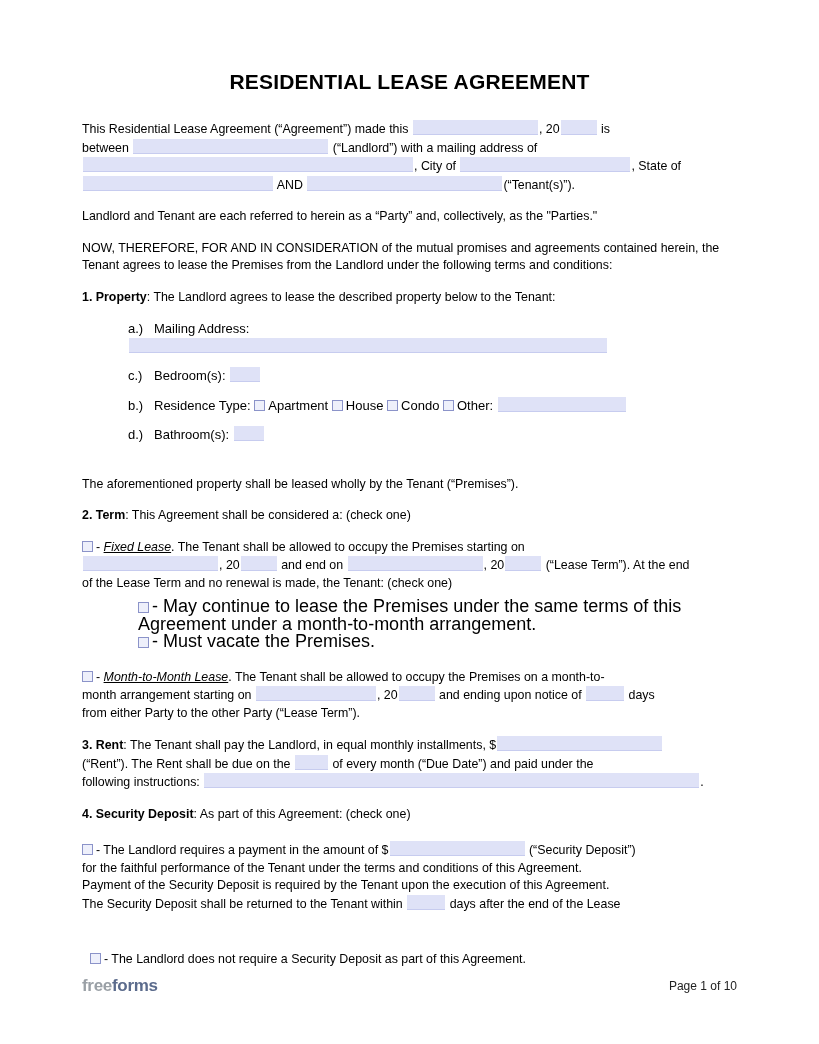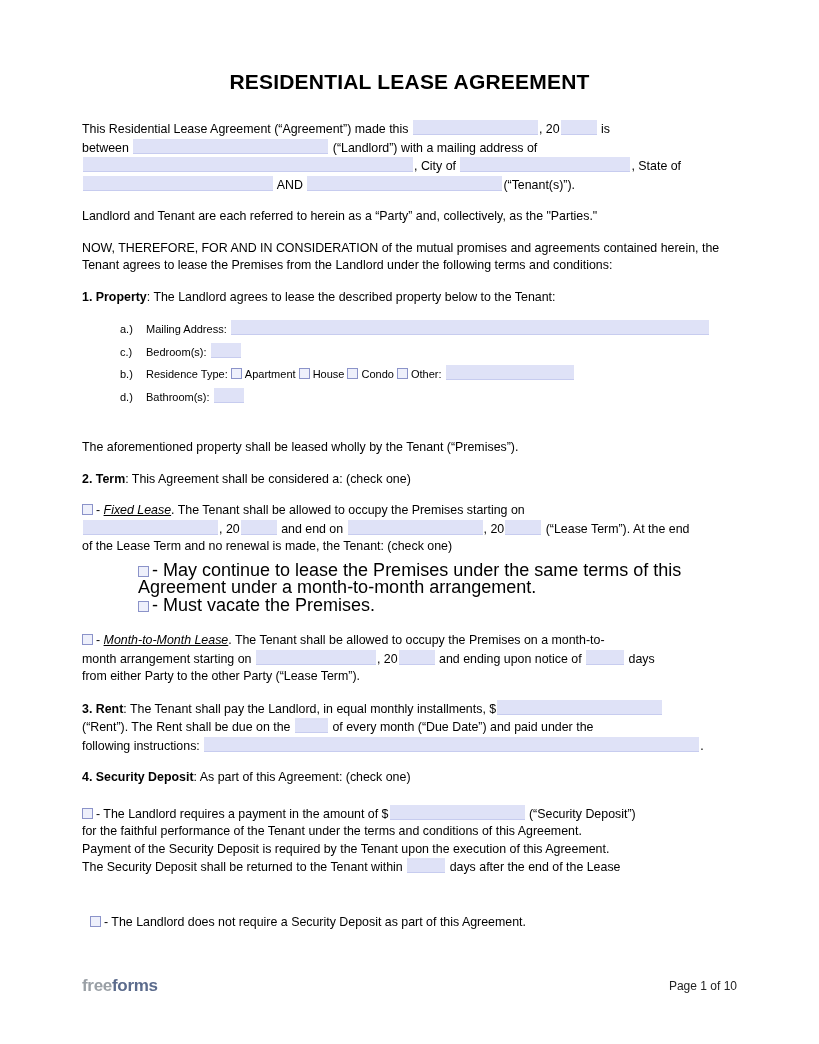--- a/index.html
+++ b/index.html
@@ -60,23 +60,23 @@
   .f-days   { width: 38px; }
   .f-due    { width: 33px; }
   .f-notice { width: 38px; }
   .f-start  { width: 135px; }
   .f-end    { width: 135px; }
   .f-mtm    { width: 120px; }
 
   .sec-head { font-weight: bold; }
   .indent { margin-left: 34px; }
   .sub-row {
-    font-size: 11px;
+    font-size: 13px;
     line-height: 17.5px;
-    margin: 4px;
+    margin: 12px;
   }
   .sub-label {
     display: inline-block;
     width: 26px;
   }
   .cb {
     display: inline-block;
     width: 9px;
     height: 9px;
     border: 1px solid #8b93c9;
@@ -157,21 +157,21 @@
       <span class="fill f-other"></span>
     </div>
     <div class="sub-row">
       <span class="sub-label">d.)</span><span>Bathroom(s):</span>
       <span class="fill f-small"></span>
     </div>
   </div>
 
   <div class="spacer-sm"></div>
 
-  <p class="blk" style="margin-top:23px;">The aforementioned property shall be leased wholly by the Tenant (“Premises”).</p>
+  <p class="blk" style="margin-top:14px;">The aforementioned property shall be leased wholly by the Tenant (“Premises”).</p>
 
   <p class="blk">
     <span class="sec-head">2. Term</span><span>: This Agreement shall be considered a: (check one)</span>
   </p>
 
   <p class="blk blk-tight">
     <span class="cb"></span><span>- </span><span class="u">Fixed Lease</span><span>. The Tenant shall be allowed to occupy the Premises starting on</span><br>
     <span class="fill f-start"></span><span>, 20</span><span class="fill f-yr"></span>
     <span>and end on</span>
     <span class="fill f-end"></span><span>, 20</span><span class="fill f-yr"></span>

